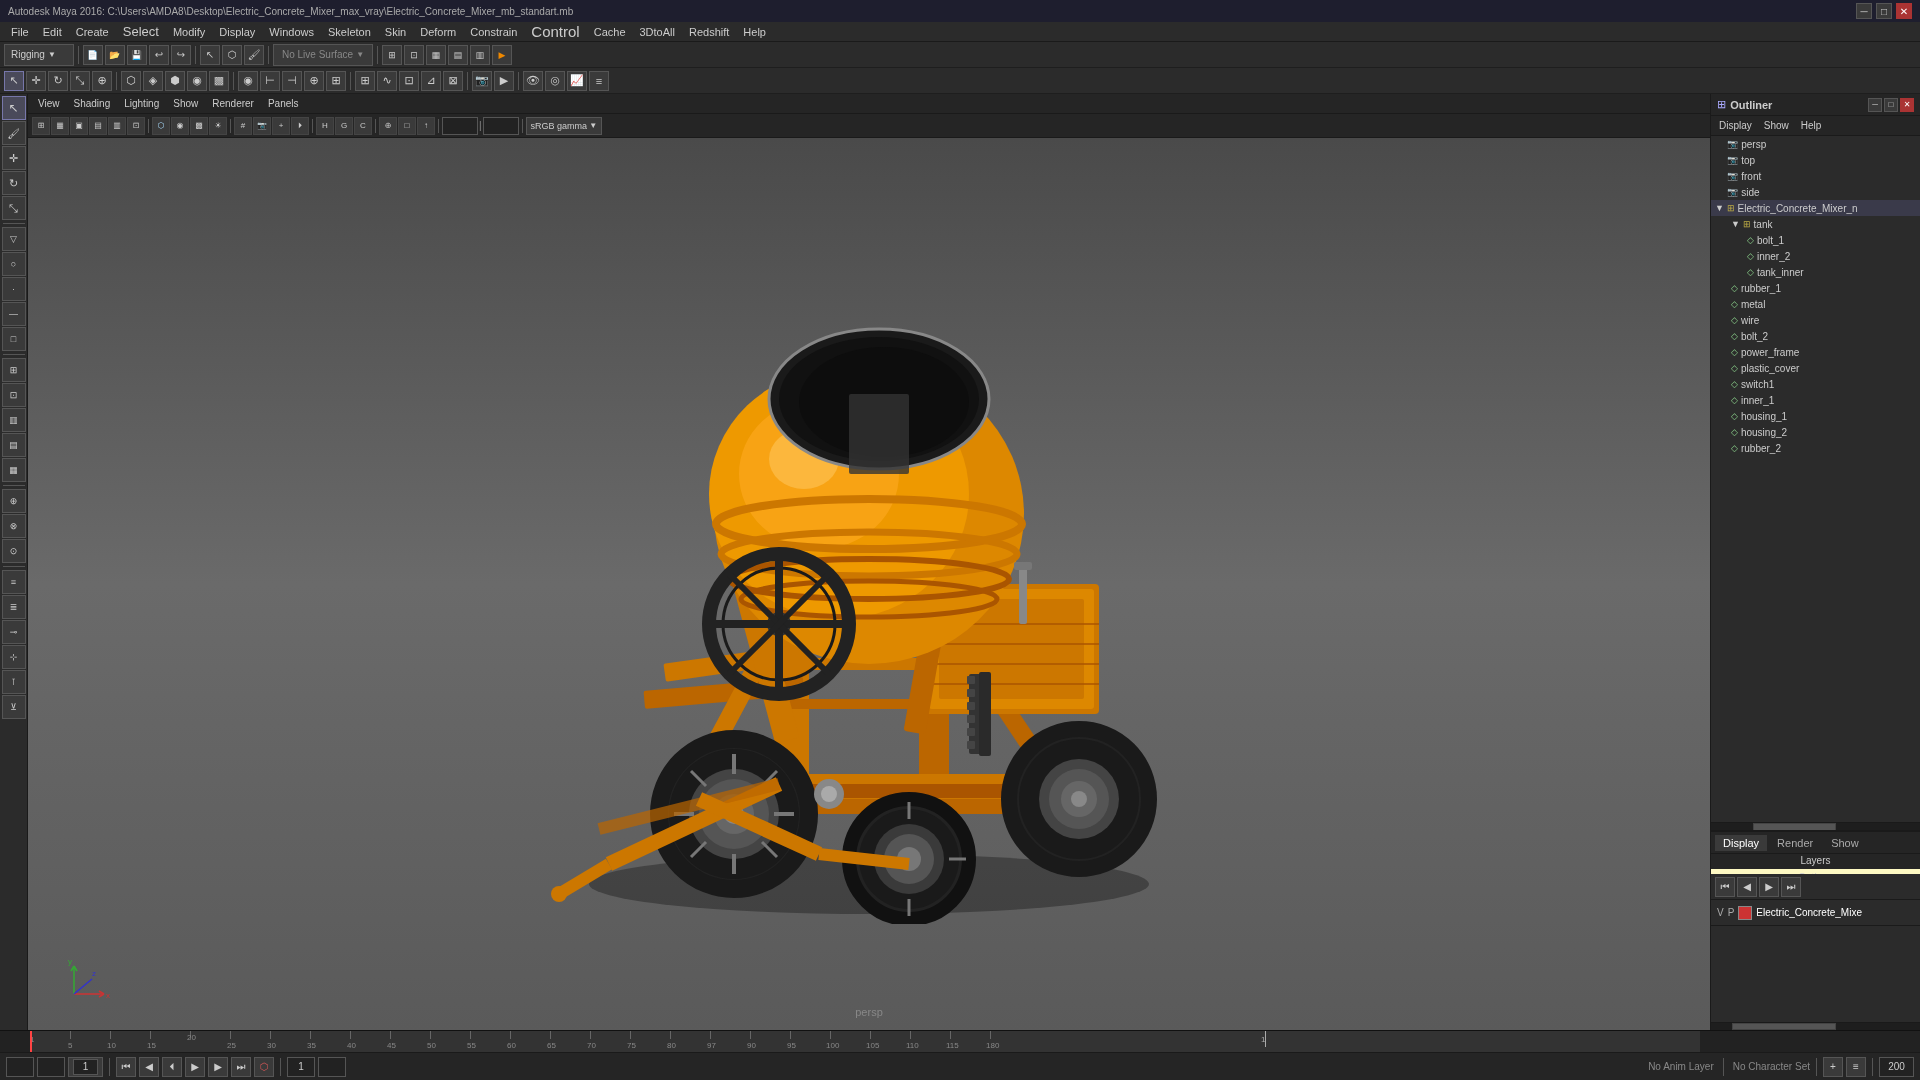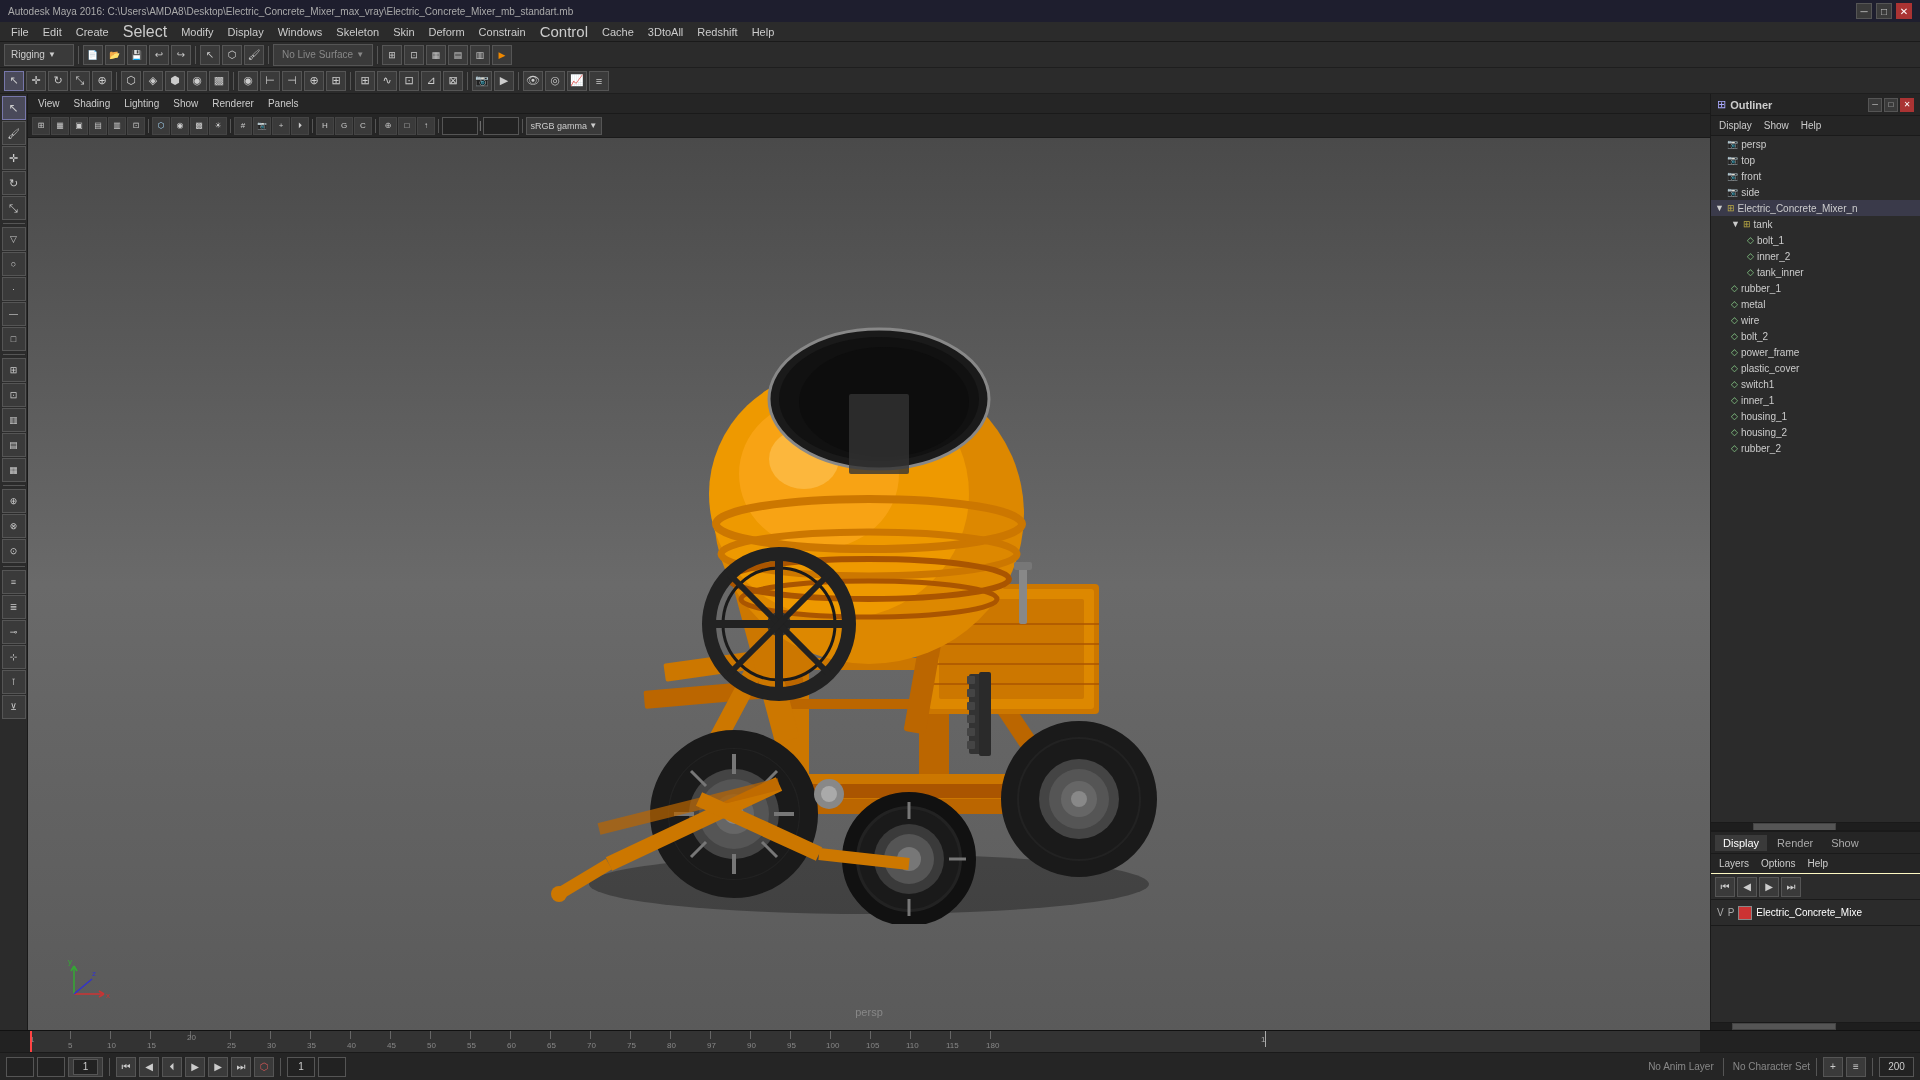--- a/index.html
+++ b/index.html
@@ -31,21 +31,21 @@
       <button style="width:16px;height:16px;background:#3a3a3a;border:1px solid #555;color:#ccc;font-size:10px;cursor:pointer;display:flex;align-items:center;justify-content:center;">─</button>
       <button style="width:16px;height:16px;background:#3a3a3a;border:1px solid #555;color:#ccc;font-size:10px;cursor:pointer;display:flex;align-items:center;justify-content:center;">□</button>
       <button style="width:16px;height:16px;background:#aa3333;border:1px solid #aa3333;color:#fff;font-size:10px;cursor:pointer;display:flex;align-items:center;justify-content:center;">✕</button>
     </div>
   </div>
 
   <div id="menu-bar" style="height:20px;background:#2b2b2b;display:flex;align-items:center;padding:0 4px;gap:0;border-bottom:1px solid #1a1a1a;">
     <span style="padding:1px 7px;font-size:11px;color:#ccc;cursor:pointer;">File</span>
     <span style="padding:1px 7px;font-size:11px;color:#ccc;cursor:pointer;">Edit</span>
     <span style="padding:1px 7px;font-size:11px;color:#ccc;cursor:pointer;">Create</span>
-    <span style="padding:1px 7px;font-size:16px;color:#ccc;cursor:pointer;">Select</span>
+    <span style="padding:1px 7px;font-size:13px;color:#ccc;cursor:pointer;">Select</span>
     <span style="padding:1px 7px;font-size:11px;color:#ccc;cursor:pointer;">Modify</span>
     <span style="padding:1px 7px;font-size:11px;color:#ccc;cursor:pointer;">Display</span>
     <span style="padding:1px 7px;font-size:11px;color:#ccc;cursor:pointer;">Windows</span>
     <span style="padding:1px 7px;font-size:11px;color:#ccc;cursor:pointer;">Skeleton</span>
     <span style="padding:1px 7px;font-size:11px;color:#ccc;cursor:pointer;">Skin</span>
     <span style="padding:1px 7px;font-size:11px;color:#ccc;cursor:pointer;">Deform</span>
     <span style="padding:1px 7px;font-size:11px;color:#ccc;cursor:pointer;">Constrain</span>
     <span style="padding:1px 7px;font-size:15px;color:#ccc;cursor:pointer;">Control</span>
     <span style="padding:1px 7px;font-size:11px;color:#ccc;cursor:pointer;">Cache</span>
     <span style="padding:1px 7px;font-size:11px;color:#ccc;cursor:pointer;">3DtoAll</span>
@@ -510,21 +510,21 @@
       </div>
 
       <div style="height:200px;border-top:2px solid #1a1a1a;display:flex;flex-direction:column;">
 
         <div style="height:22px;background:#252525;display:flex;align-items:center;padding:0 4px;gap:2px;border-bottom:1px solid #1a1a1a;">
           <span style="padding:2px 8px;font-size:11px;color:#fff;background:#3a3a3a;cursor:pointer;">Display</span>
           <span style="padding:2px 8px;font-size:11px;color:#aaa;cursor:pointer;">Render</span>
           <span style="padding:2px 8px;font-size:11px;color:#aaa;cursor:pointer;">Show</span>
         </div>
 
-        <div style="height:20px;background:#252525;display:flex;align-items:center;padding:0 4px;gap:4px;border-bottom:1px solid #fef9c3;">
+        <div style="height:20px;background:#252525;display:flex;align-items:center;padding:0 4px;gap:4px;border-bottom:5px solid #fef9c3;flex-direction:column;">
           <span style="padding:1px 4px;font-size:10px;color:#ccc;cursor:pointer;">Layers</span>
           <span style="padding:1px 4px;font-size:10px;color:#ccc;cursor:pointer;">Options</span>
           <span style="padding:1px 4px;font-size:10px;color:#ccc;cursor:pointer;">Help</span>
         </div>
 
         <div style="height:26px;background:#2b2b2b;display:flex;align-items:center;padding:0 4px;gap:2px;border-bottom:1px solid #1a1a1a;">
           <button style="height:20px;width:20px;background:#3a3a3a;border:1px solid #555;color:#ccc;font-size:10px;cursor:pointer;">⏮</button>
           <button style="height:20px;width:20px;background:#3a3a3a;border:1px solid #555;color:#ccc;font-size:10px;cursor:pointer;">◀</button>
           <button style="height:20px;width:20px;background:#3a3a3a;border:1px solid #555;color:#ccc;font-size:10px;cursor:pointer;">▶</button>
           <button style="height:20px;width:20px;background:#3a3a3a;border:1px solid #555;color:#ccc;font-size:10px;cursor:pointer;">⏭</button>

